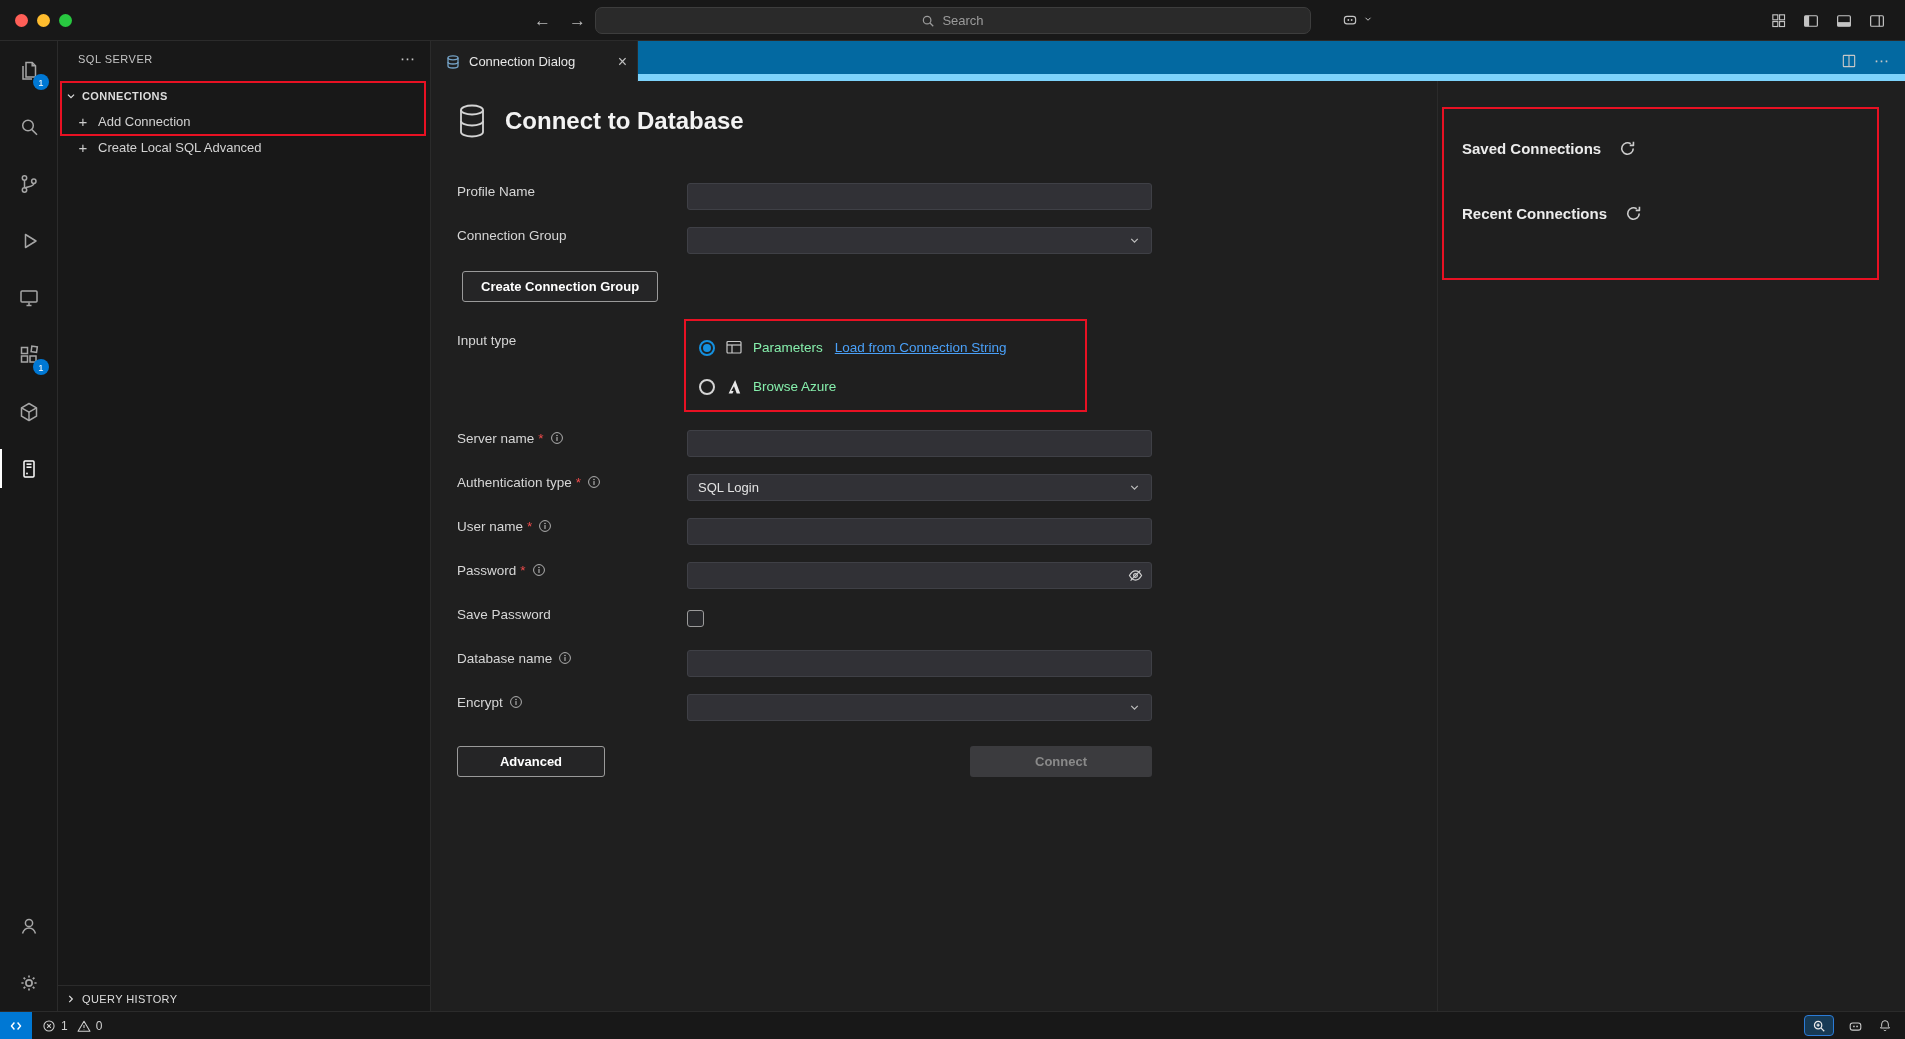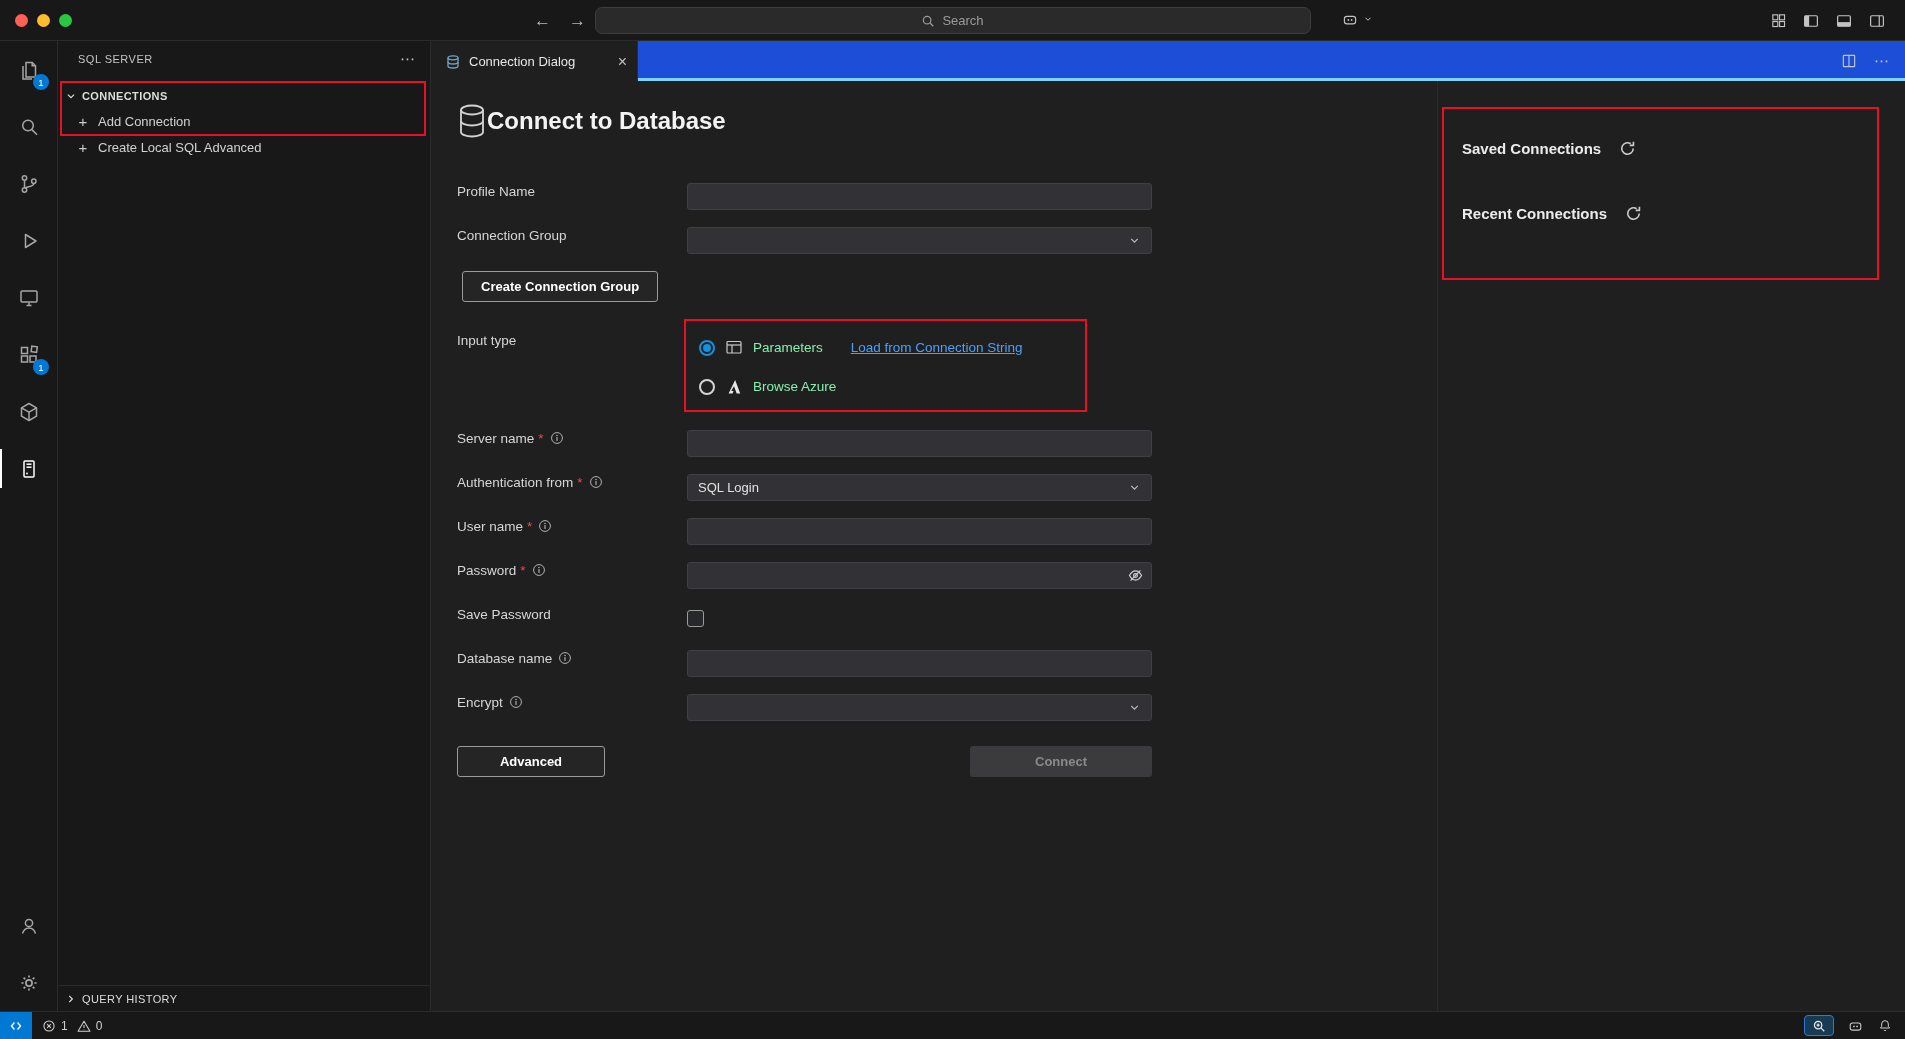--- a/index.html
+++ b/index.html
@@ -69,34 +69,34 @@
   }
 
   
   .annotation { position:absolute; border:2.5px solid #e81123; pointer-events:none; z-index:50; }
   .a1 { top:-2px; left:2px; right:4px; height:55px; }
   .a2 { top:-13px; left:-3px; width:403px; height:93px; }
   .a3 { top:26px; left:4px; width:437px; height:173px; }
 
   
   .main { position:absolute; top:41px; left:431px; right:0; bottom:28px; display:flex; flex-direction:column; }
-  .tabbar { height:40px; background:#1d4ed8; border-bottom:3px solid #7dd3fc; display:flex; position:relative; }
+  .tabbar { height:40px; background:#0369a1; border-bottom:7px solid #7dd3fc; display:flex; position:relative; }
   .tab {
     width:207px; height:41px; margin-bottom:-1px; z-index:2; position:relative;
     background:#1f1f1f; border-right:1px solid #2b2b2b;
     display:flex; align-items:center; gap:8px; padding:0 10px 0 14px; cursor:pointer;
   }
   .tab-label { font-size:13px; color:#e7e7e7; flex:1; }
   .tab-close { font-size:16px; color:#c0c0c0; cursor:pointer; line-height:1; }
   .tab-actions { position:absolute; right:15px; top:0; height:40px; display:flex; align-items:center; gap:17px; color:#c7c7c7; }
   .tab-actions .more { font-size:15px; letter-spacing:1px; cursor:pointer; }
 
   .webview { flex:1; display:flex; background:#1f1f1f; overflow:hidden; }
   .form-area { flex:1; padding:22px 0 0 26px; position:relative; }
-  .dialog-header { display:flex; align-items:center; color:#d7d7d7; }
+  .dialog-header { display:flex; align-items:center; gap:18px; color:#d7d7d7; }
   .dialog-header h1 { font-size:24px; font-weight:600; color:#f3f3f3; }
 
   .conn-form { margin-top:44px; width:695px; }
   .form-row { display:flex; margin-bottom:17px; min-height:27px; }
   .form-label { width:230px; font-size:13.5px; color:#d6d6d6; display:flex; gap:6px; padding-top:1px; }
   .req { color:#f14c4c; margin-left:-2px; }
   .info-icon { color:#b5b5b5; flex:none; }
   .form-control { width:465px; position:relative; }
   .text-input, .select {
     width:465px; height:27px; background:#313136; border:1px solid #3f4046; border-radius:3px;
@@ -116,21 +116,21 @@
   }
   .input-type-group { position:relative; padding:2px 0 0 12px; }
   .radio-row { display:flex; align-items:center; gap:10px; height:27px; }
   .radio-row + .radio-row { margin-top:12px; }
   .radio { width:16px; height:16px; border-radius:50%; position:relative; flex:none; cursor:pointer; }
   .radio.selected { border:2px solid #1490df; }
   .radio.selected::after { content:""; position:absolute; left:2px; top:2px; width:8px; height:8px; border-radius:50%; background:#1490df; }
   .radio.unselected { border:2px solid #d4d4d4; }
   .radio-label { font-size:13.5px; color:#86efac; }
   .radio-icon { color:#c9c9c9; flex:none; }
-  .link { color:#4aa0f8; text-decoration:underline; font-size:13.5px; margin-left:18px; cursor:pointer; }
+  .link { color:#4aa0f8; text-decoration:underline; font-size:13.5px; margin-left:2px; cursor:pointer; }
   .form-row.input-type-row { margin-bottom:30px; }
   .buttons-row { display:flex; justify-content:space-between; margin-top:25px; width:695px; }
   .advanced-btn { width:148px; }
   .connect-btn {
     width:182px; height:31px; background:#3b3b3e; border:none; border-radius:3px;
     color:#8a8a8a; font-size:13px; font-weight:700; font-family:"Liberation Sans", sans-serif; cursor:default;
   }
 
   
   .right-panel { width:468px; border-left:1px solid #2b2b2b; position:relative; padding:59px 0 0 24px; }
@@ -415,21 +415,21 @@
               </svg>
           </div>
           <div class="form-control">
             <input class="text-input" style="">
           </div>
         </div>
 
 
         <div class="form-row">
           <div class="form-label">
-            <span>Authentication from</span>
+            <span>Authentication type</span>
             <span class="req">*</span>
             <svg class="info-icon" width="14" height="14" viewBox="0 0 16 16">
                 <circle cx="8" cy="8" r="6.2" fill="none" stroke="currentColor" stroke-width="1.1"></circle>
                 <circle cx="8" cy="5.1" r="0.9" fill="currentColor"></circle>
                 <rect x="7.35" y="6.9" width="1.3" height="4.5" rx="0.65" fill="currentColor"></rect>
               </svg>
           </div>
           <div class="form-control">
             <div class="select">
               <span class="select-value">SQL Login</span>

